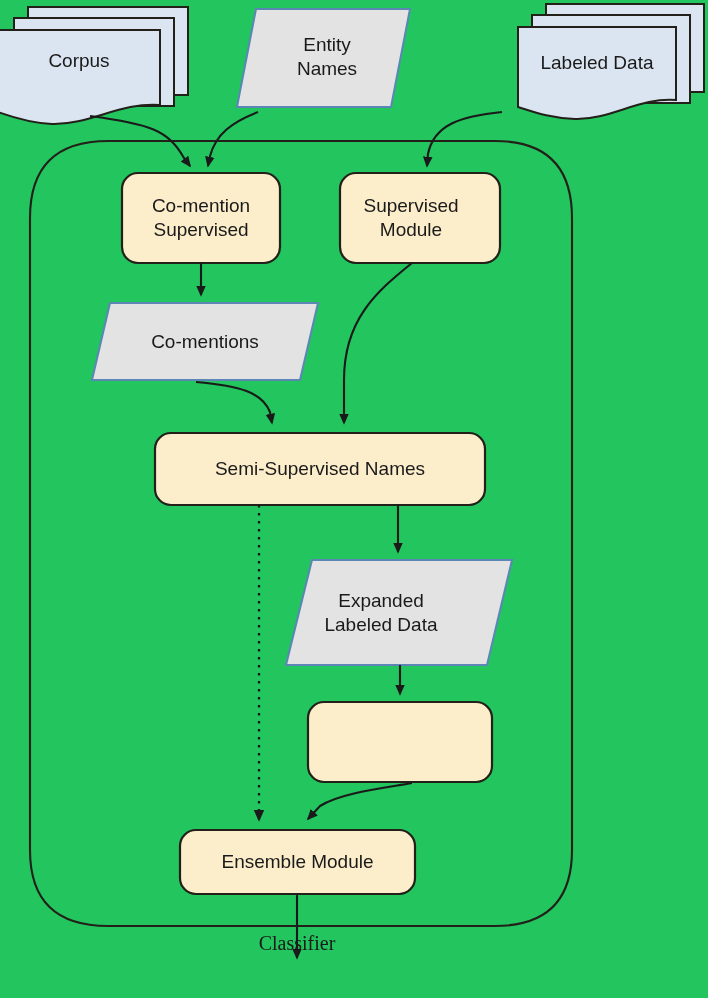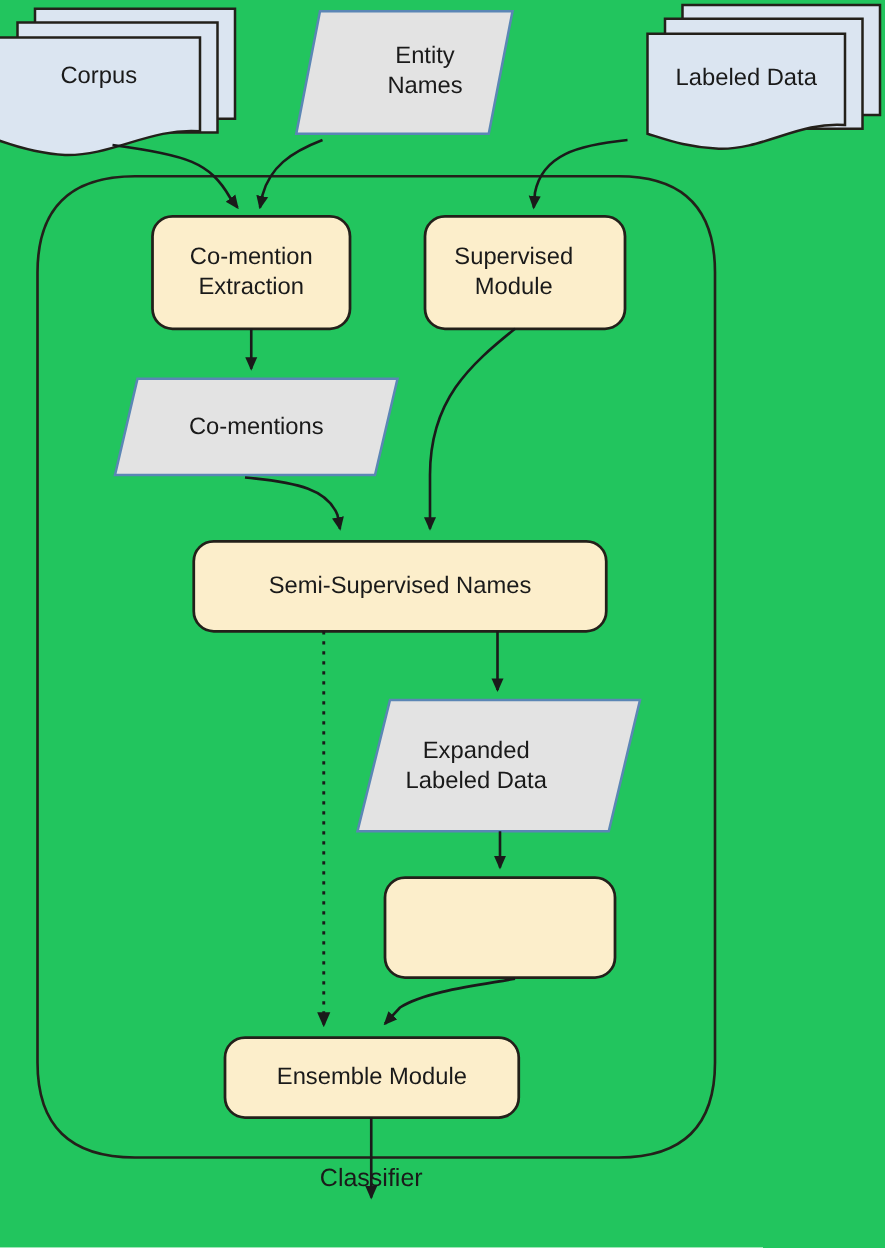--- a/index.html
+++ b/index.html
@@ -115,36 +115,36 @@
 
     <path d="M 412 783 C 384 788 340 793 320 806 L 308 819" fill="none" stroke="#1a1a1a" stroke-width="2.1" marker-end="url(#arrowhead)"></path>
 
     <rect x="180" y="830" width="235" height="64" rx="16" ry="16" fill="#fceecb" stroke="#23201a" stroke-width="2.2"></rect>
 
     <path d="M 297 894 L 297 958" fill="none" stroke="#1a1a1a" stroke-width="2.1" marker-end="url(#arrowhead)"></path>
   </svg>
 
   <div class="node-label" style="left:-2px; top:38px; width:162px; height:46px;">Corpus</div>
 
-  <div class="node-label" style="left:258px; top:24px; width:164px; height:66px;">Entity
+  <div class="node-label" style="left:245px; top:24px; width:164px; height:66px;">Entity
 Names</div>
 
   <div class="node-label" style="left:518px; top:40px; width:158px; height:46px;">Labeled Data</div>
 
   <div class="node-label" style="left:122px; top:183px; width:158px; height:70px;">Co-mention
-Extraction</div>
+Supervised</div>
 
   <div class="node-label" style="left:331px; top:183px; width:160px; height:70px;">Supervised
 Module</div>
 
   <div class="node-label" style="left:96px; top:306px; width:218px; height:72px;">Co-mentions</div>
 
   <div class="node-label" style="left:155px; top:433px; width:330px; height:72px;">Semi-Supervised Names</div>
 
   <div class="node-label" style="left:272px; top:566px; width:218px; height:94px;">Expanded
 Labeled Data</div>
 
 
   <div class="node-label" style="left:180px; top:830px; width:235px; height:64px;text-align:center;">Ensemble Module</div>
 
-  <div class="outlabel" style="left:197px; top:932px; width:200px;">Classifier</div>
+  <div class="outlabel" style="left:197px; top:932px; width:200px;font-family:Liberation Serif, serif;">Classifier</div>
 
 </div>
 
 </body></html>

